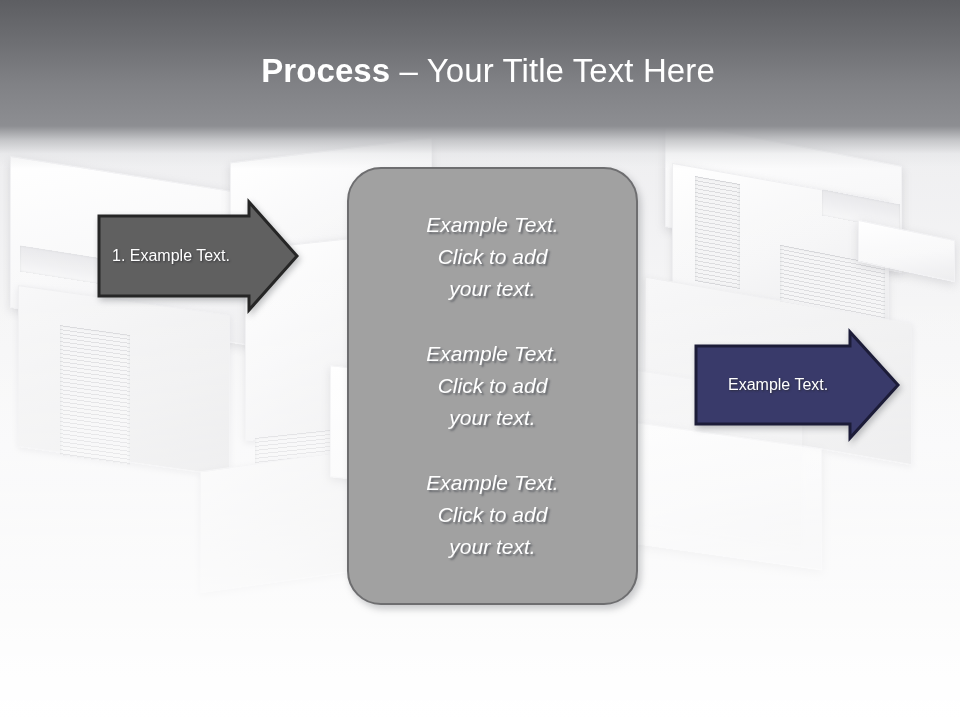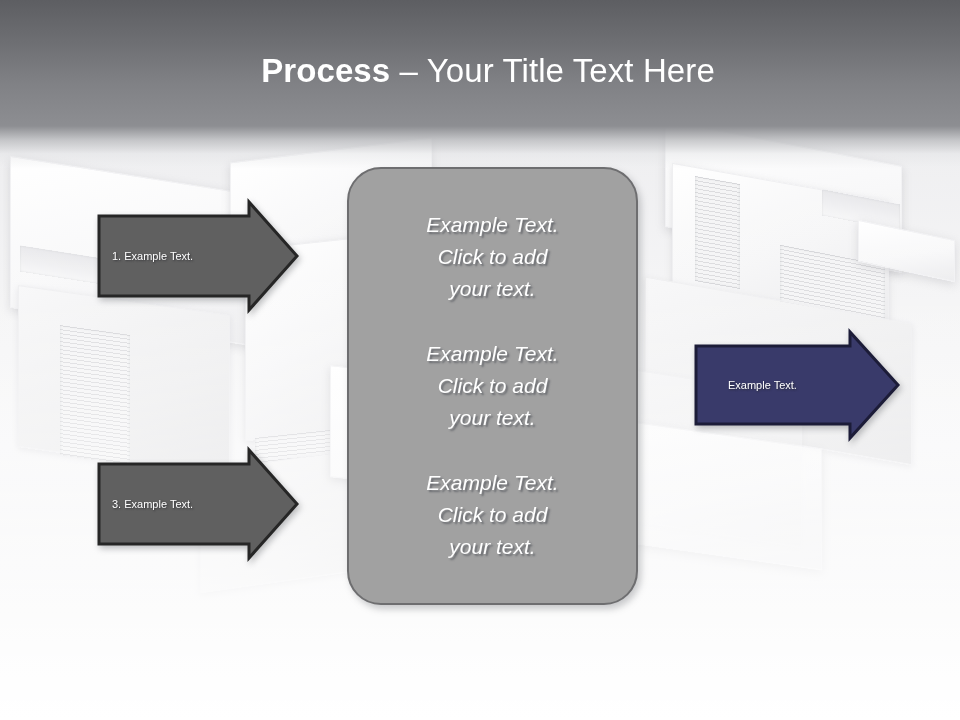--- a/index.html
+++ b/index.html
@@ -125,21 +125,21 @@
   }
   .arrow-svg {
     position: absolute;
     left: 0; top: 0;
     overflow: visible;
     filter: drop-shadow(2px 3px 3px rgba(110,112,118,0.45));
   }
   .arrow-label {
     position: absolute;
     color: #ffffff;
-    font-size: 11px;
+    font-size: 16px;
     line-height: 20px;
     white-space: nowrap;
     text-shadow: 1px 1px 2px rgba(40,40,45,0.75);
   }
 
   
   .center-panel {
     position: absolute;
     left: 347px; top: 167px;
     width: 291px; height: 438px;
@@ -211,26 +211,20 @@
   </div>
 
   <div class="arrow" style="left:97px; top:200px; width:202px; height:112px;">
     <svg class="arrow-svg" width="202" height="112" viewBox="0 0 202 112">
       <polygon points="2,16 152,16 152,2 200,56 152,110 152,96 2,96" fill="#606060" stroke="#262626" stroke-width="3" stroke-linejoin="miter"></polygon>
     </svg>
     <span class="arrow-label" style="left:15px; top:46px;">1. Example Text.</span>
   </div>
 
 
-  <div class="arrow" style="left:97px; top:448px; width:202px; height:112px;">
-    <svg class="arrow-svg" width="202" height="112" viewBox="0 0 202 112">
-      <polygon points="2,16 152,16 152,2 200,56 152,110 152,96 2,96" fill="#606060" stroke="#262626" stroke-width="3" stroke-linejoin="miter"></polygon>
-    </svg>
-    <span class="arrow-label" style="left:15px; top:46px;">3. Example Text.</span>
-  </div>
 
   <div class="center-panel">
     <p class="panel-para">
       <span>Example Text.</span><br>
       <span>Click  to add</span><br>
       <span>your text.</span>
     </p>
     <div class="panel-gap"></div>
     <p class="panel-para">
       <span>Example Text.</span><br>

